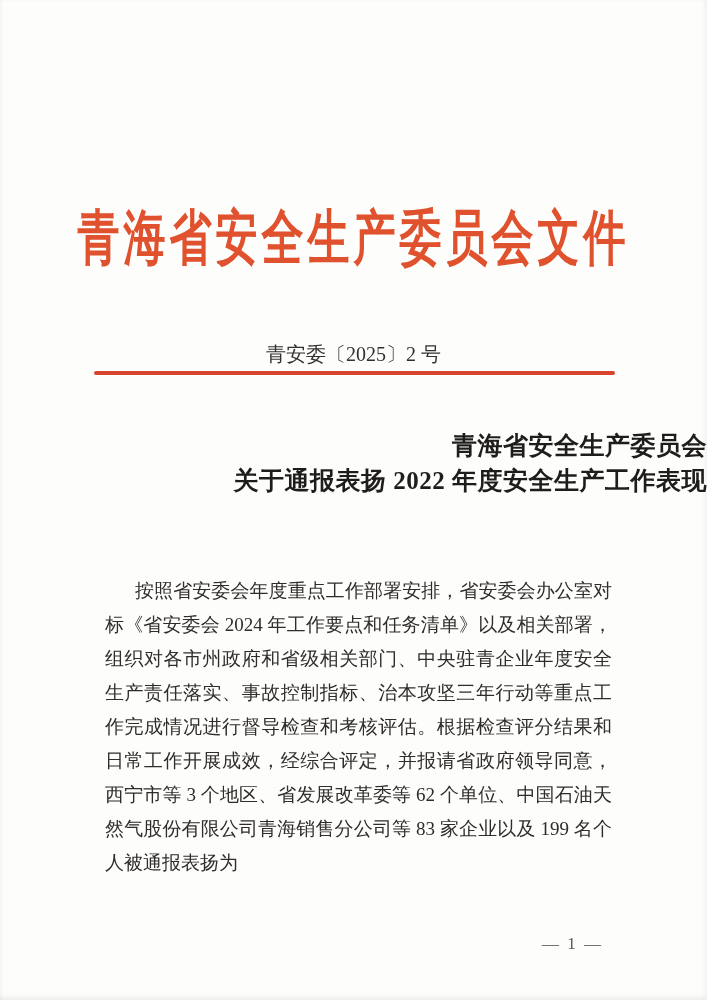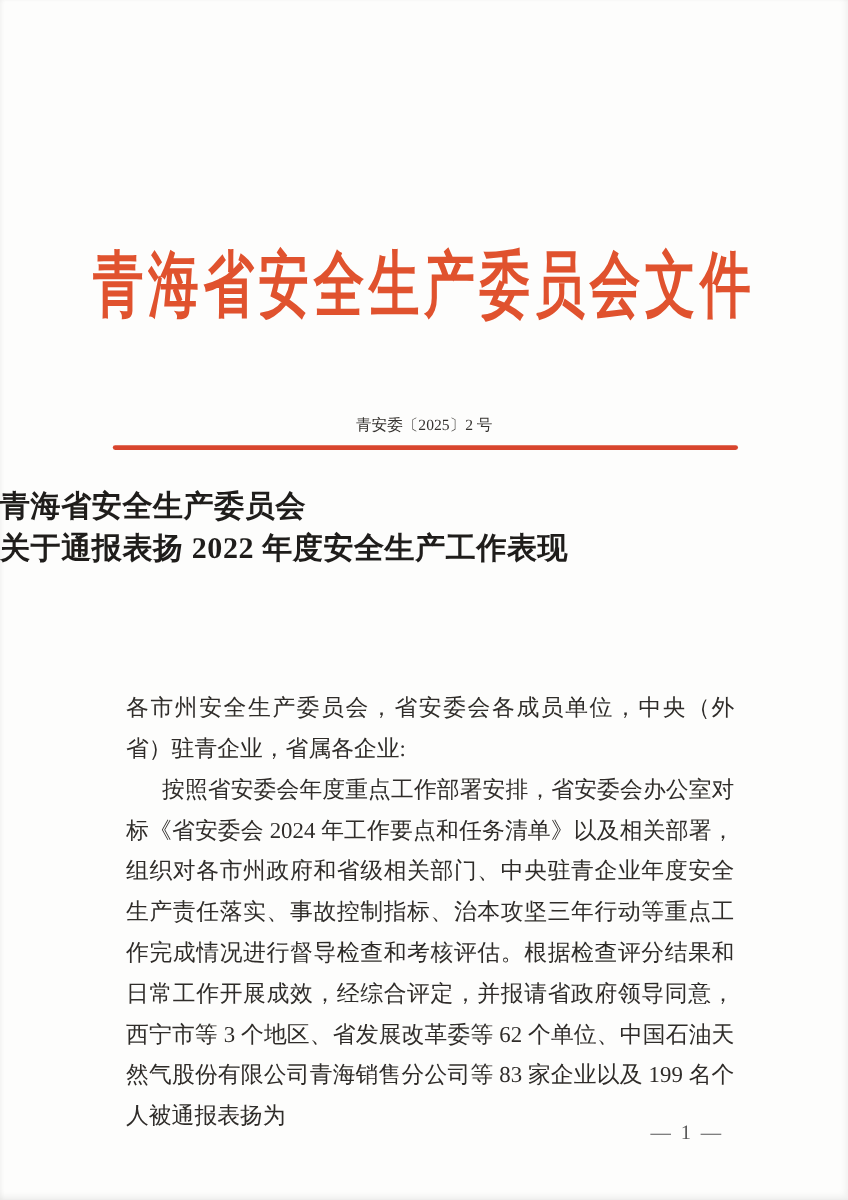--- a/index.html
+++ b/index.html
@@ -38,38 +38,38 @@
     white-space: nowrap;
   }
   .doc-number {
     position: absolute;
     top: 339px;
     left: 0;
     width: 707px;
     height: 30px;
     line-height: 30px;
     text-align: center;
-    font-size: 13px;
+    font-size: 20px;
     color: #33302d;
   }
   .red-line {
     position: absolute;
     top: 371px;
     left: 94px;
     width: 521px;
     height: 4px;
     background: var(--line-red, #d8452d);
     border-radius: 2px;
   }
   .title {
     position: absolute;
-    top: 406px;
+    top: 429px;
     left: 0;
     width: 707px;
-    text-align: left;
+    text-align: right;
     font-weight: bold;
     font-size: 25px;
     line-height: 34.5px;
     color: #1f1d1b;
     letter-spacing: 0.5px;
   }
   .body-text {
     position: absolute;
     top: 574px;
     left: 105px;
@@ -106,19 +106,18 @@
   <div class="doc-number">青安委〔2025〕2 号</div>
 
   <div class="red-line"></div>
 
   <div class="title">
     <div class="title-line">青海省安全生产委员会</div>
     <div class="title-line">关于通报表扬 2022 年度安全生产工作表现</div>
   </div>
 
   <div class="body-text">
-    <p class="salutation">各市州安全生产委员会，省安委会各成员单位，中央（外省）驻青企业，省属各企业:</p>
     <p class="para">按照省安委会年度重点工作部署安排，省安委会办公室对标《省安委会 2024 年工作要点和任务清单》以及相关部署，组织对各市州政府和省级相关部门、中央驻青企业年度安全生产责任落实、事故控制指标、治本攻坚三年行动等重点工作完成情况进行督导检查和考核评估。根据检查评分结果和日常工作开展成效，经综合评定，并报请省政府领导同意，西宁市等 3 个地区、省发展改革委等 62 个单位、中国石油天然气股份有限公司青海销售分公司等 83 家企业以及 199 名个人被通报表扬为</p>
   </div>
 
   <div class="page-number">— 1 —</div>
 
 </div>
 
 </body></html>

